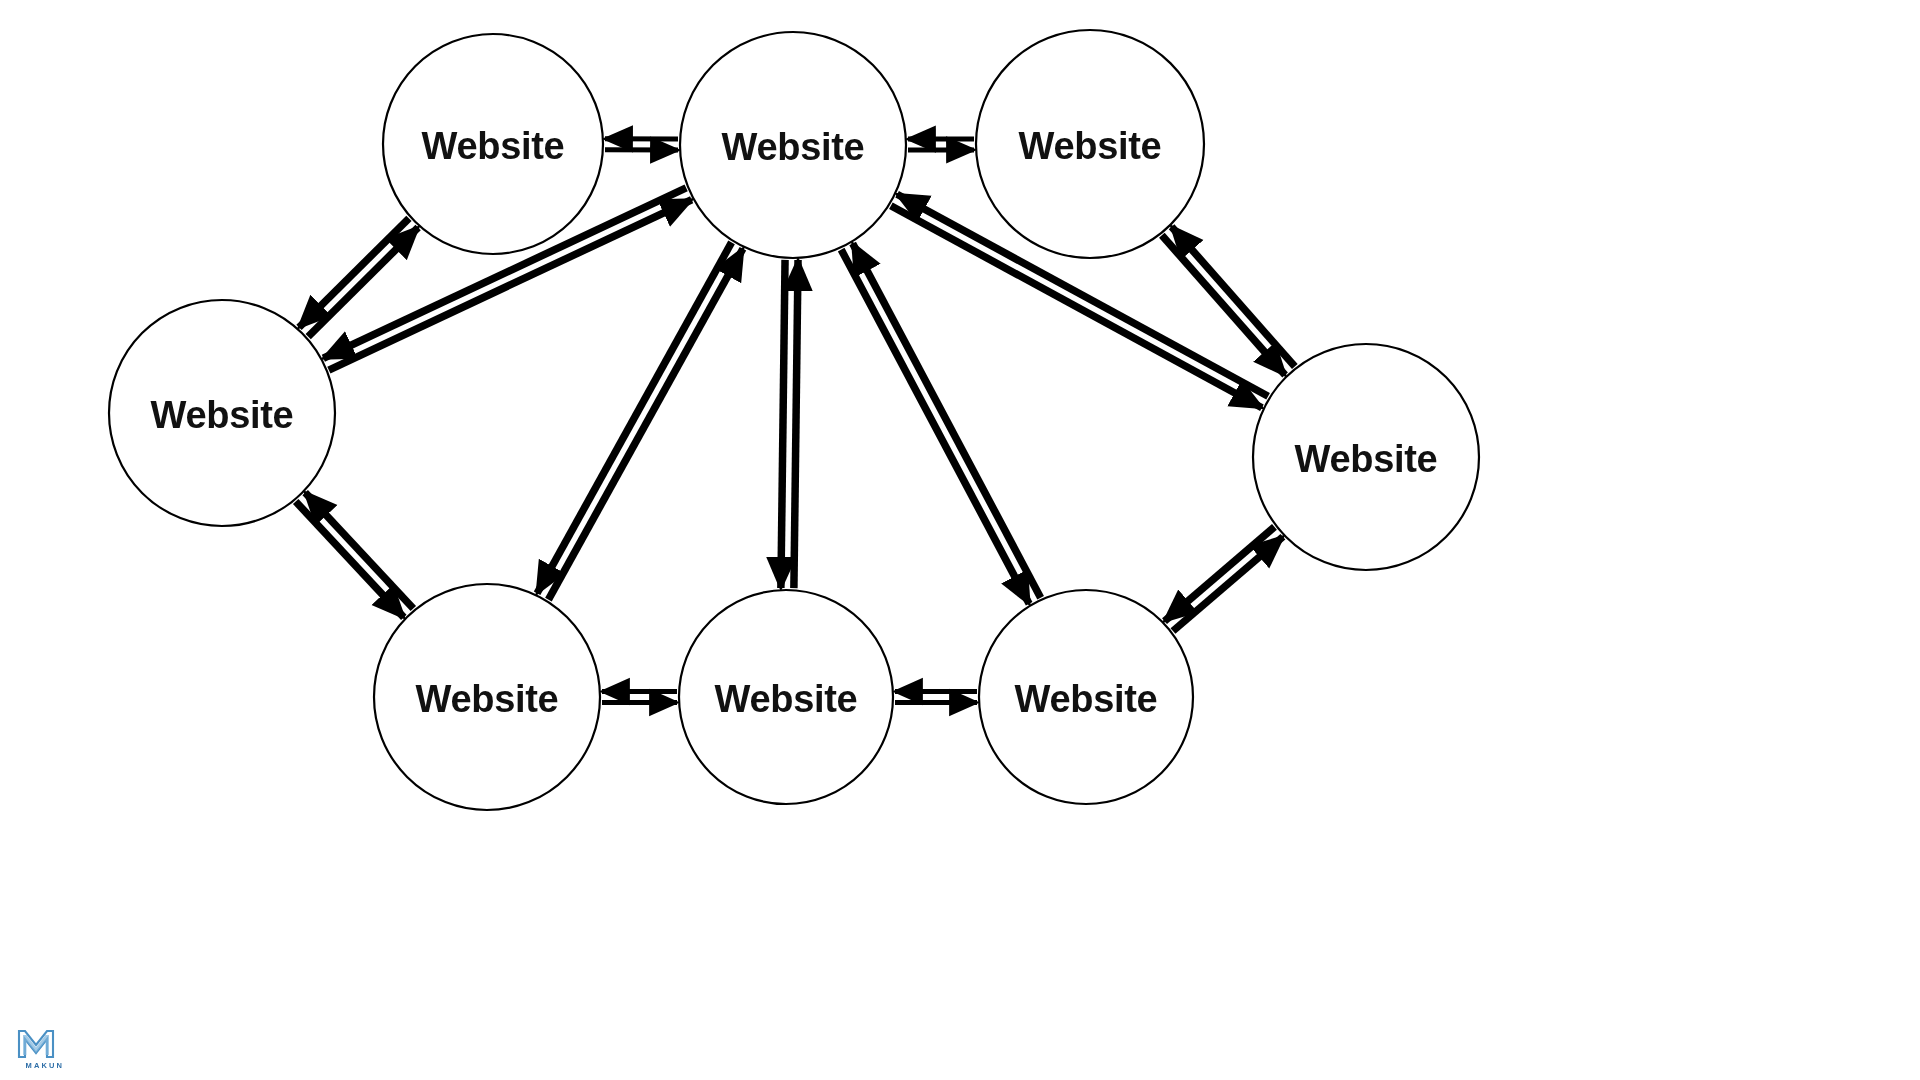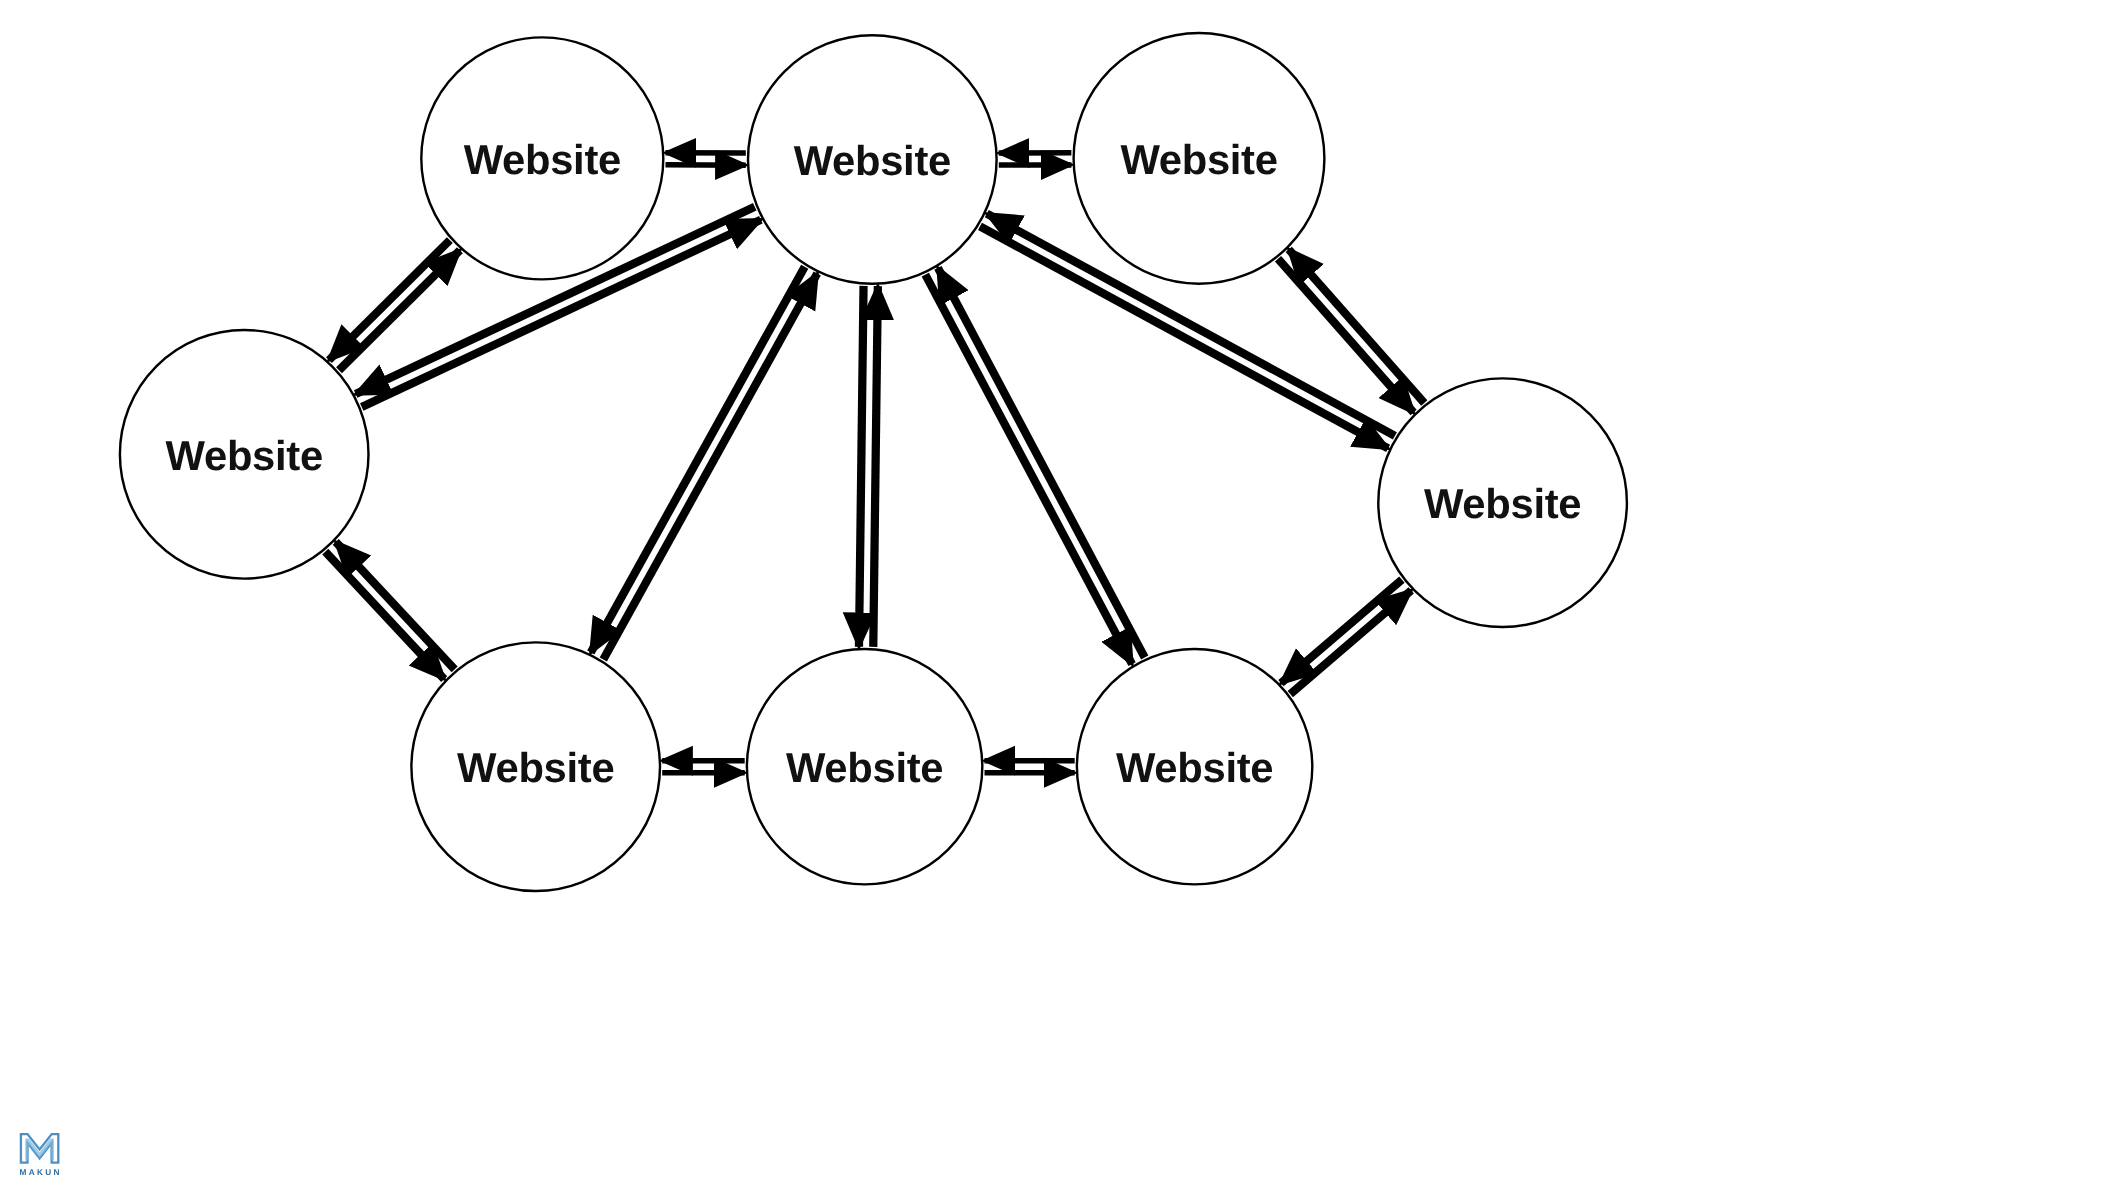--- a/index.html
+++ b/index.html
@@ -58,21 +58,21 @@
     height: 46px;
   }
   .logo-mark {
     display: block;
     width: 40px;
     height: 32px;
     margin: 0 auto;
   }
   .logo-text {
     display: block;
-    text-align: center;
+    text-align: right;
     font-family: "Liberation Sans", sans-serif;
     font-size: 7.5px;
     font-weight: 700;
     letter-spacing: 2.1px;
     color: #2f6fa8;
     margin-top: 1px;
     padding-left: 2px;
   }
 </style>
 </head>

